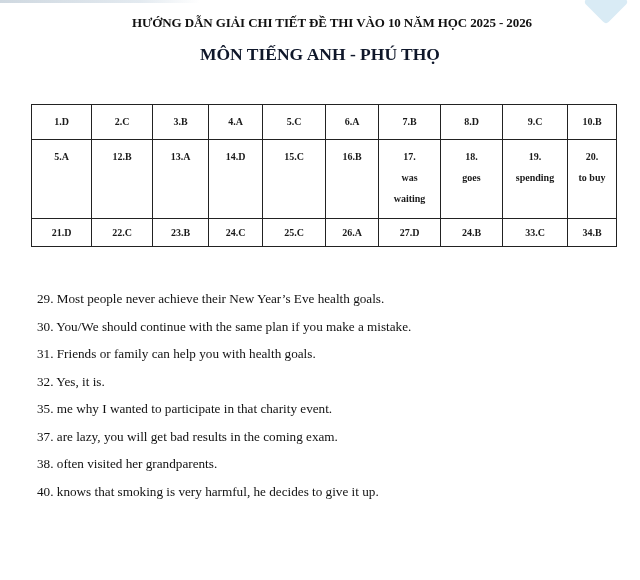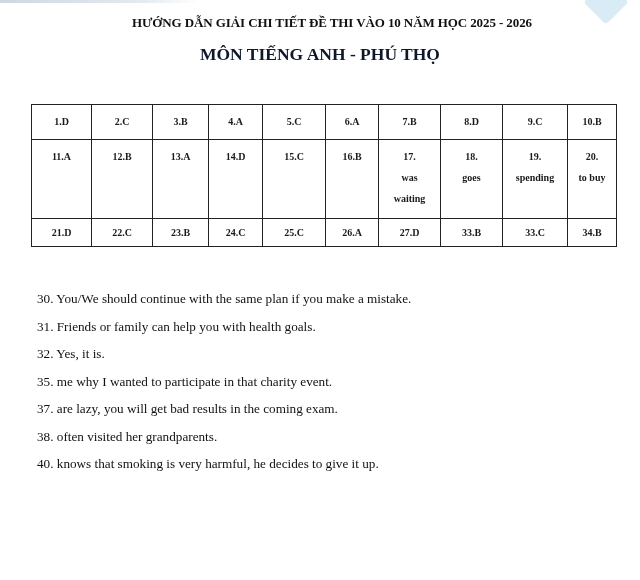--- a/index.html
+++ b/index.html
@@ -142,21 +142,21 @@
         </td>
         <td>
           <span class="cell-line">9.C</span>
         </td>
         <td>
           <span class="cell-line">10.B</span>
         </td>
       </tr>
       <tr class="r2">
         <td>
-          <span class="cell-line">11.A</span>
+          <span class="cell-line">5.A</span>
         </td>
         <td>
           <span class="cell-line">12.B</span>
         </td>
         <td>
           <span class="cell-line">13.A</span>
         </td>
         <td>
           <span class="cell-line">14.D</span>
         </td>
@@ -200,33 +200,34 @@
         <td>
           <span class="cell-line">25.C</span>
         </td>
         <td>
           <span class="cell-line">26.A</span>
         </td>
         <td>
           <span class="cell-line">27.D</span>
         </td>
         <td>
-          <span class="cell-line">33.B</span>
+          <span class="cell-line">24.B</span>
         </td>
         <td>
           <span class="cell-line">33.C</span>
         </td>
         <td>
           <span class="cell-line">34.B</span>
         </td>
       </tr>
     </tbody>
 </table>
 
 <ul class="written" id="written-list">
+    <li>29. Most people never achieve their New Year’s Eve health goals.</li>
     <li>30. You/We should continue with the same plan if you make a mistake.</li>
     <li>31. Friends or family can help you with health goals.</li>
     <li>32. Yes, it is.</li>
     <li>35. me why I wanted to participate in that charity event.</li>
     <li>37. are lazy, you will get bad results in the coming exam.</li>
     <li>38. often visited her grandparents.</li>
     <li>40. knows that smoking is very harmful, he decides to give it up.</li>
   </ul>
 
 </body></html>

